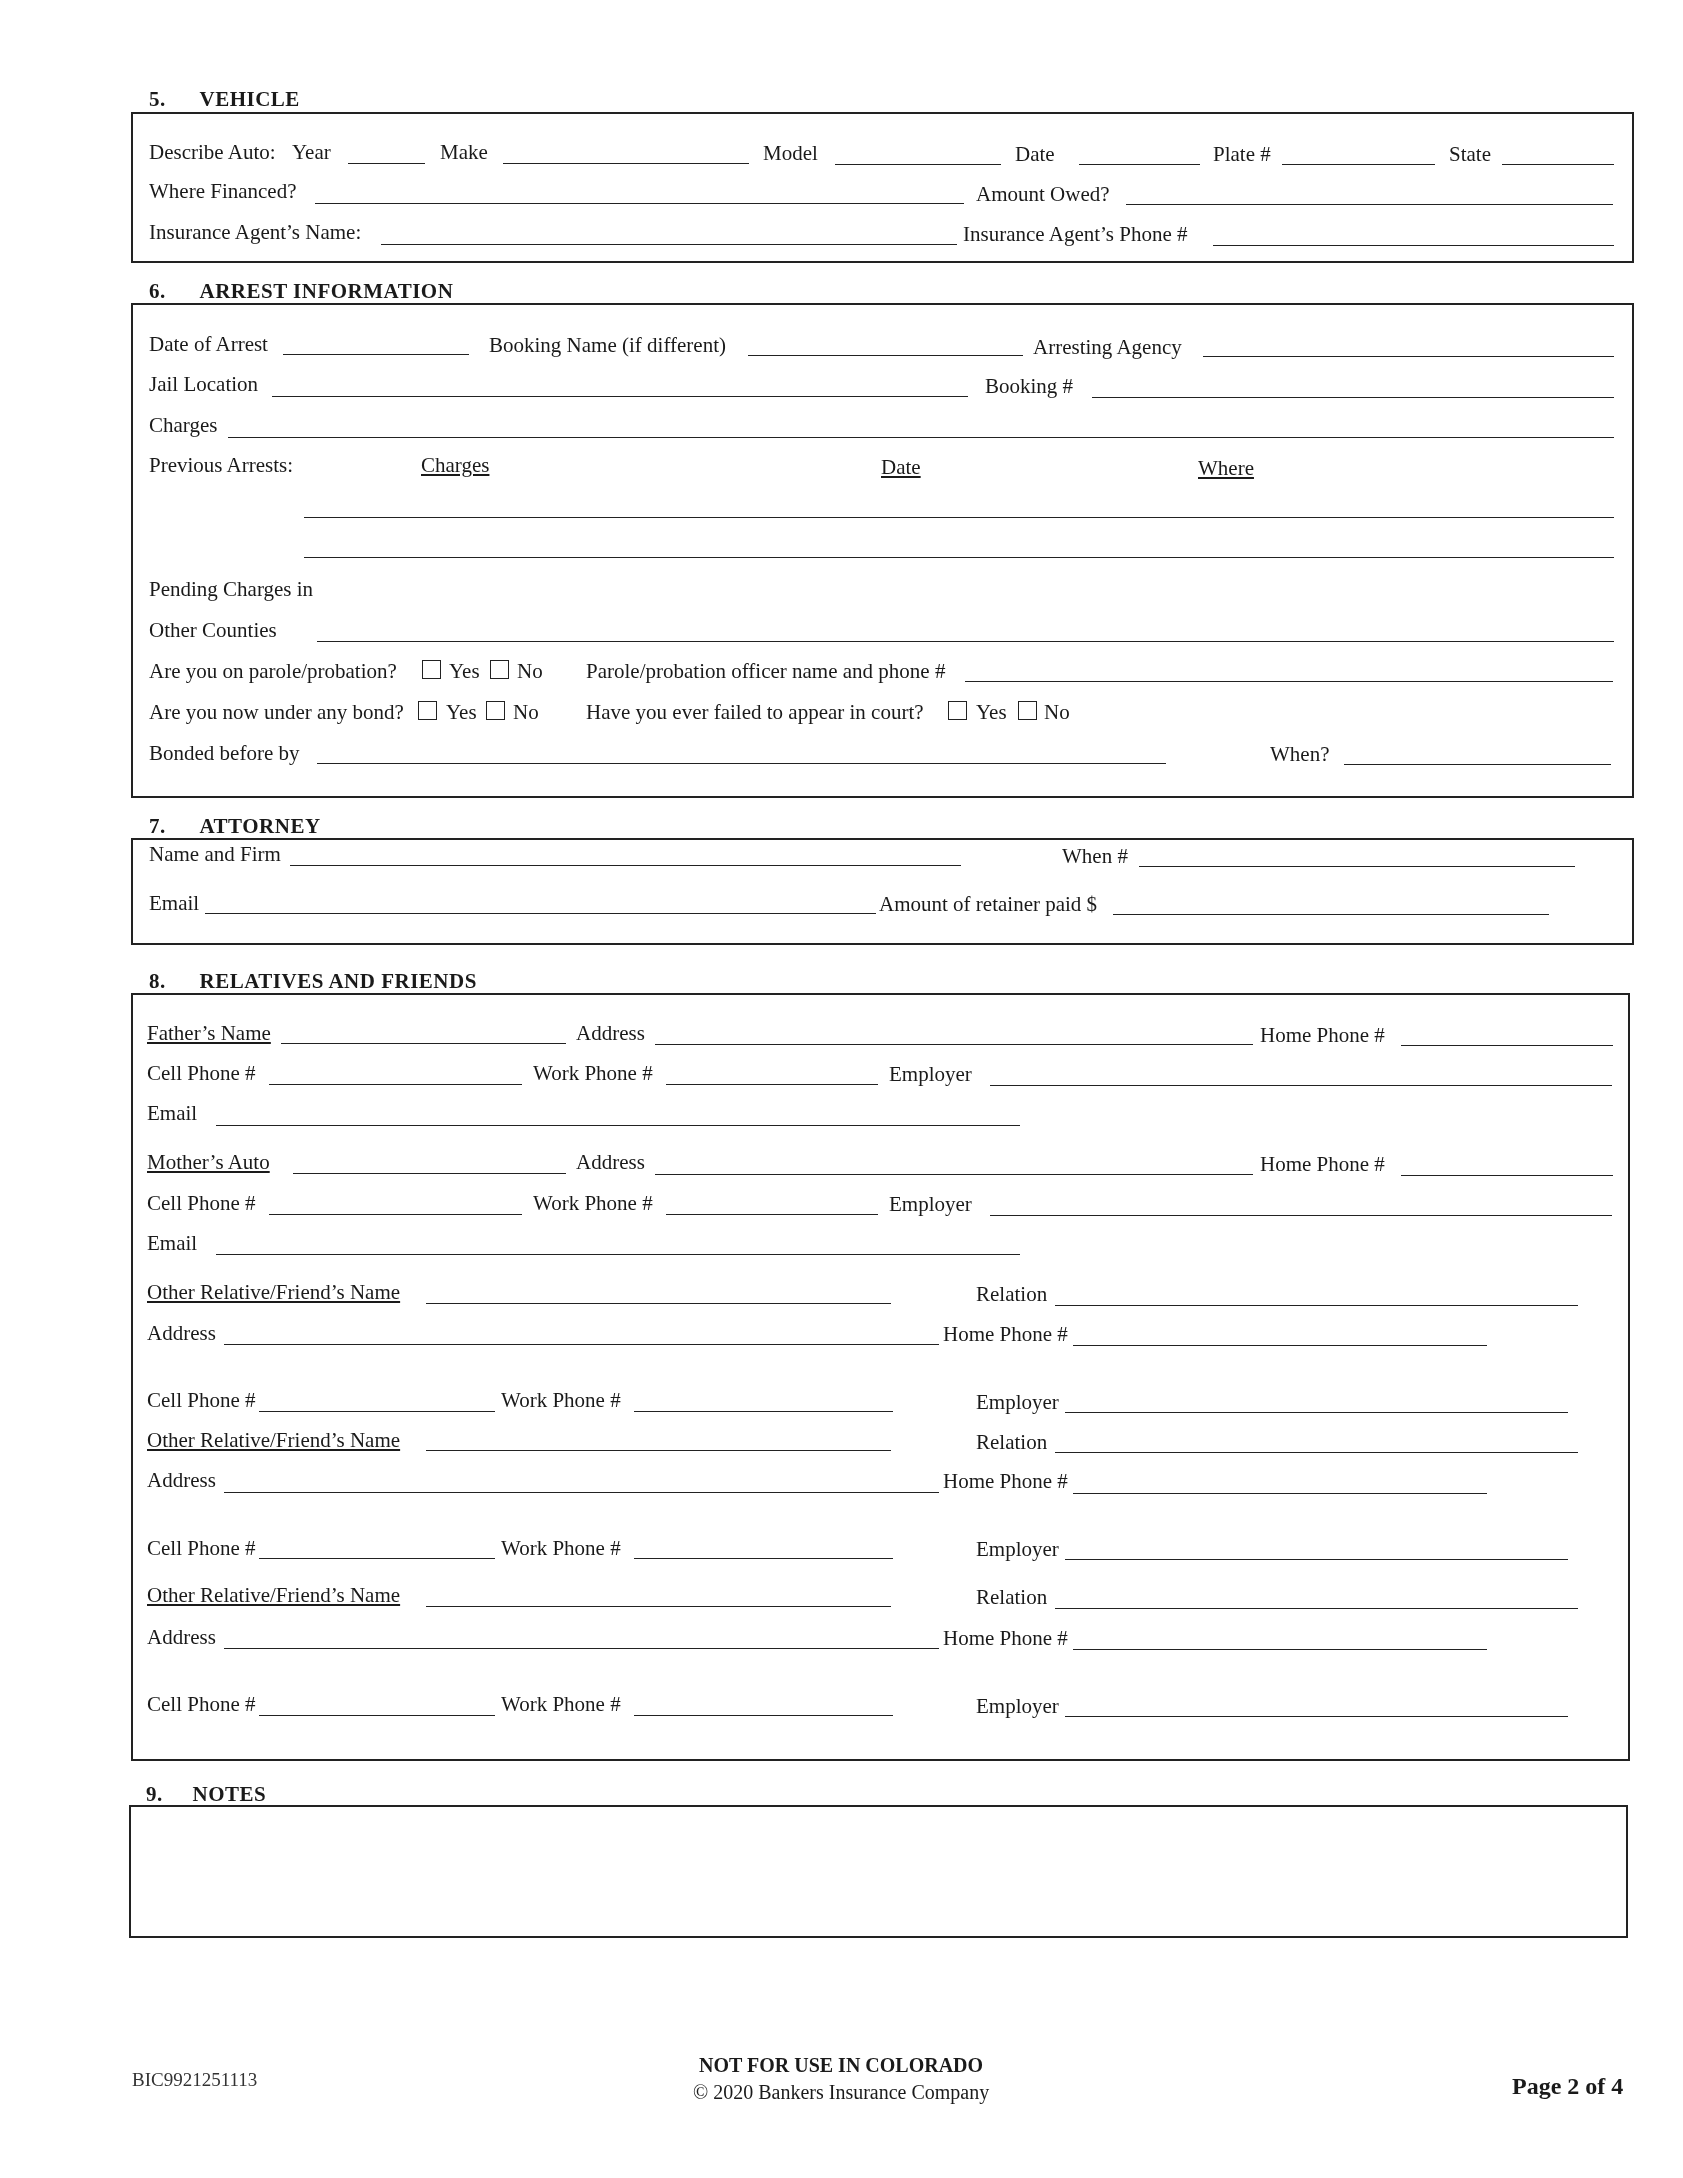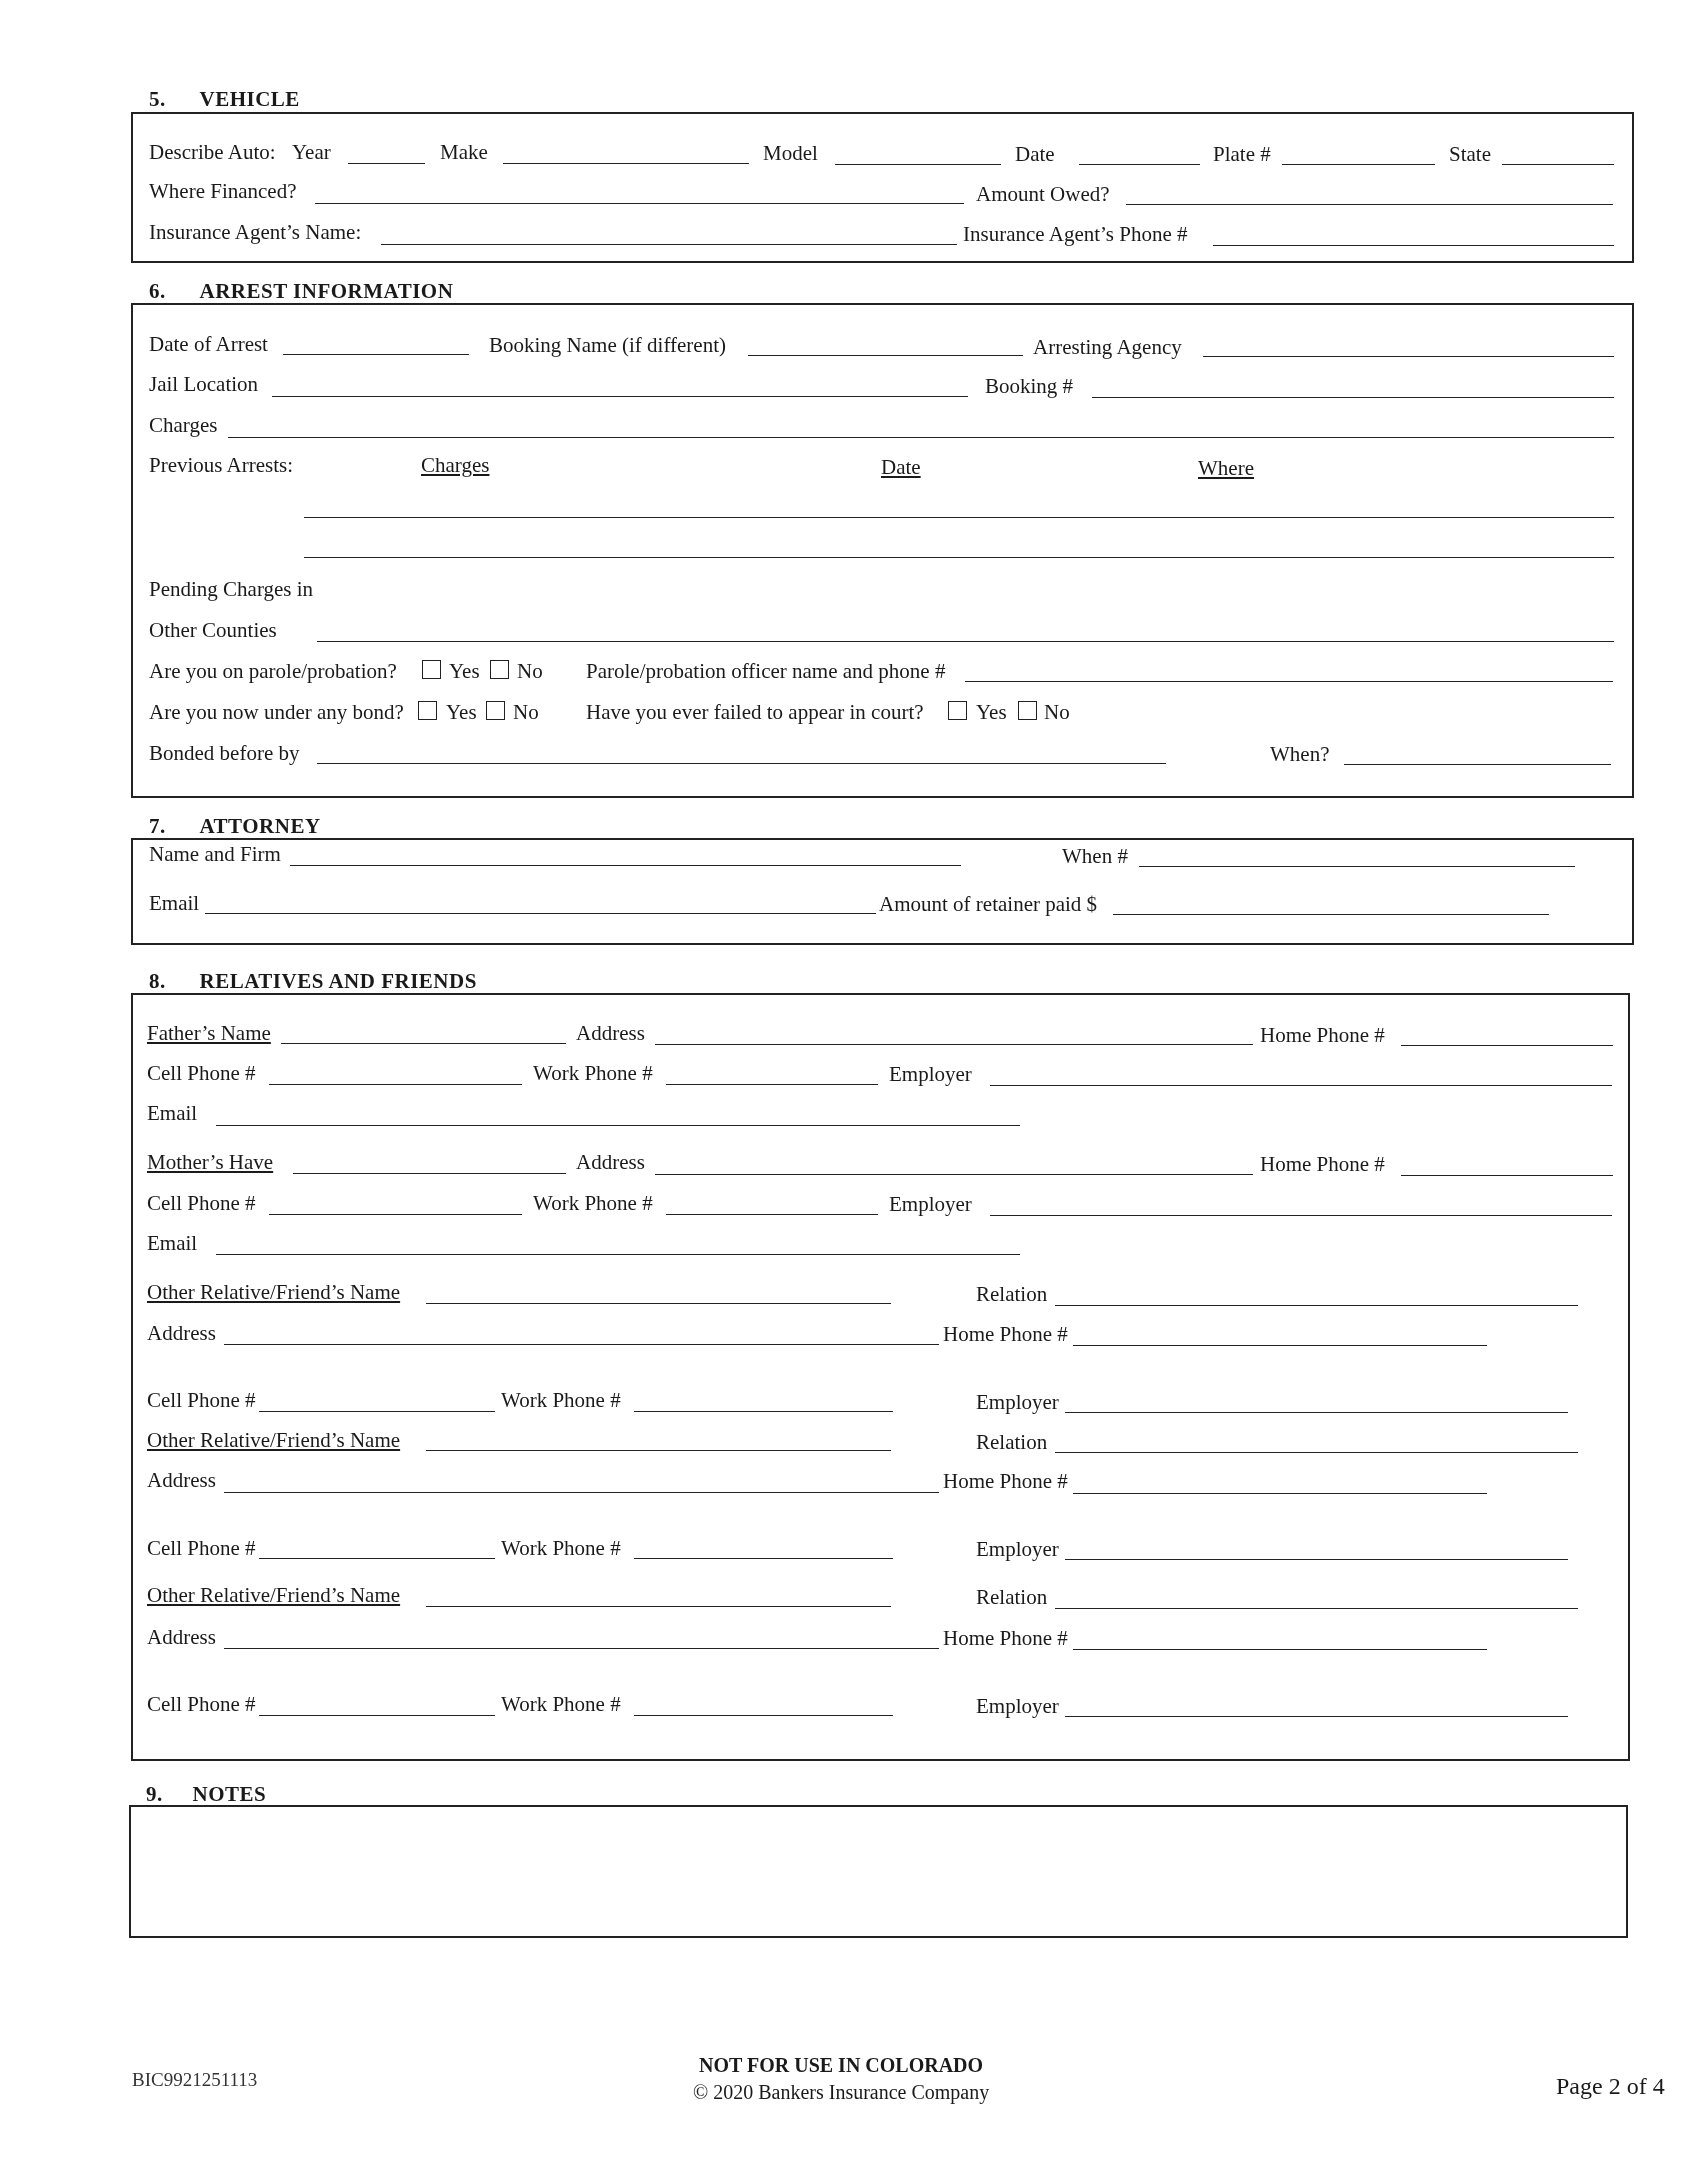--- a/index.html
+++ b/index.html
@@ -134,21 +134,21 @@
 <span class="lbl" style="left:147px;top:1063px;">Cell Phone #</span>
 <div class="line" style="left:269px;top:1084px;width:253px;"></div>
 <span class="lbl" style="left:533px;top:1063px;">Work Phone #</span>
 <div class="line" style="left:666px;top:1084px;width:212px;"></div>
 <span class="lbl" style="left:889px;top:1064px;">Employer</span>
 <div class="line" style="left:990px;top:1085px;width:622px;"></div>
 
 <span class="lbl" style="left:147px;top:1103px;">Email</span>
 <div class="line" style="left:216px;top:1125px;width:804px;"></div>
 
-<span class="lbl ul" style="left:147px;top:1152px;">Mother’s Have</span>
+<span class="lbl ul" style="left:147px;top:1152px;">Mother’s Auto</span>
 <div class="line" style="left:293px;top:1173px;width:273px;"></div>
 <span class="lbl" style="left:576px;top:1152px;">Address</span>
 <div class="line" style="left:655px;top:1174px;width:598px;"></div>
 <span class="lbl" style="left:1260px;top:1154px;">Home Phone #</span>
 <div class="line" style="left:1401px;top:1175px;width:212px;"></div>
 
 <span class="lbl" style="left:147px;top:1193px;">Cell Phone #</span>
 <div class="line" style="left:269px;top:1214px;width:253px;"></div>
 <span class="lbl" style="left:533px;top:1193px;">Work Phone #</span>
 <div class="line" style="left:666px;top:1214px;width:212px;"></div>
@@ -211,14 +211,14 @@
 
 <div class="sec-title" style="left:146px;top:1782px;text-align:center;">
   <span>9.</span>
   <span style="margin-left:24px;">NOTES</span>
 </div>
 <div class="box" style="left:129px;top:1805px;width:1495px;height:129px;"></div>
 
 <span class="foot" style="left:132px;top:2069px;font-size:19px;color:#333;">BIC9921251113</span>
 <span class="foot" style="left:699px;top:2054px;font-size:20px;font-weight:bold;">NOT FOR USE IN COLORADO</span>
 <span class="foot" style="left:693px;top:2081px;font-size:20px;">© 2020 Bankers Insurance Company</span>
-<span class="foot" style="left:1556px;top:2073px;font-size:24px;">Page 2 of 4</span>
+<span class="foot" style="left:1512px;top:2073px;font-size:24px;font-weight:bold;">Page 2 of 4</span>
 
 
 </body></html>

